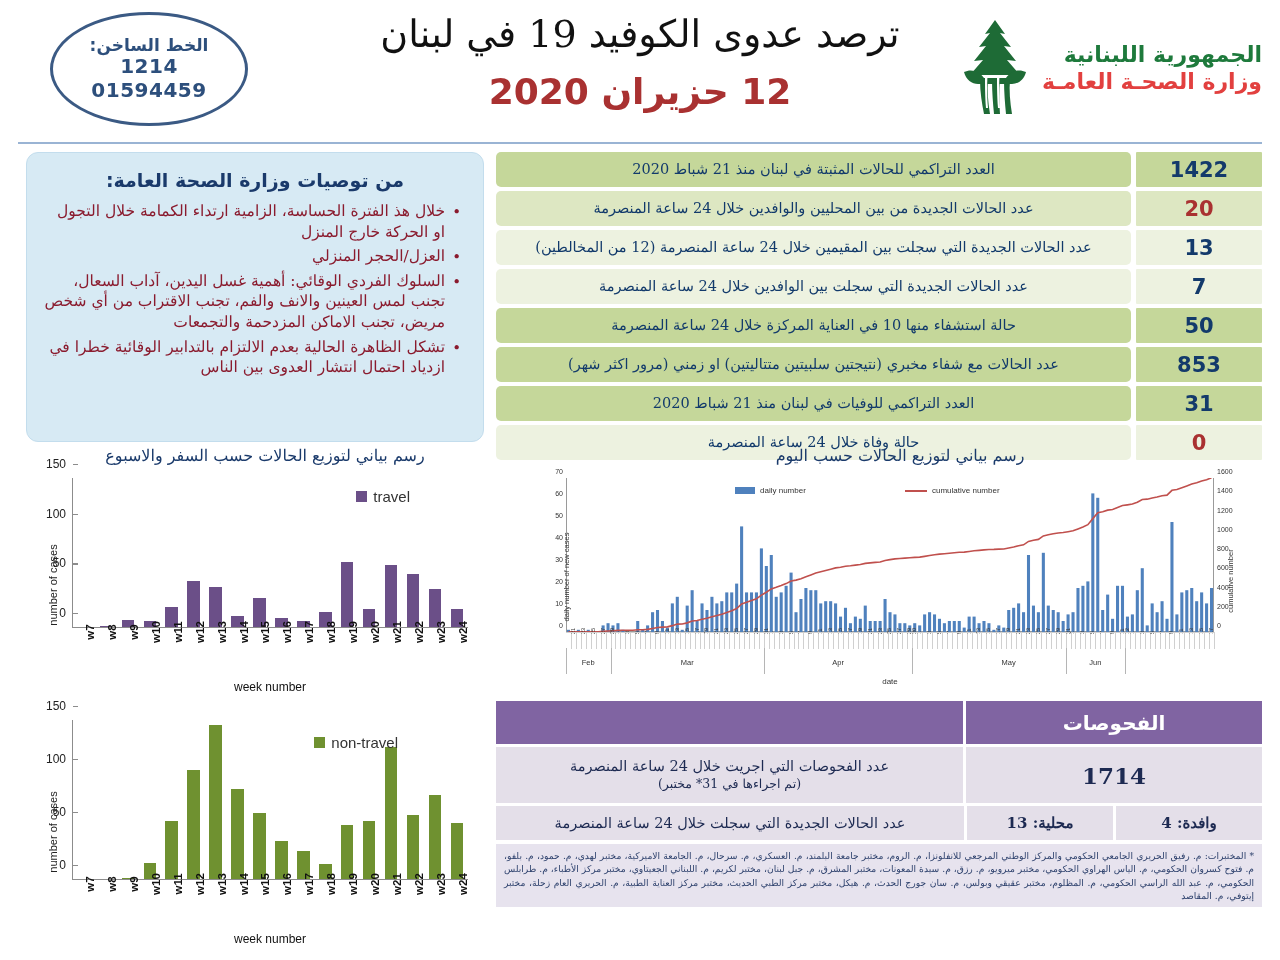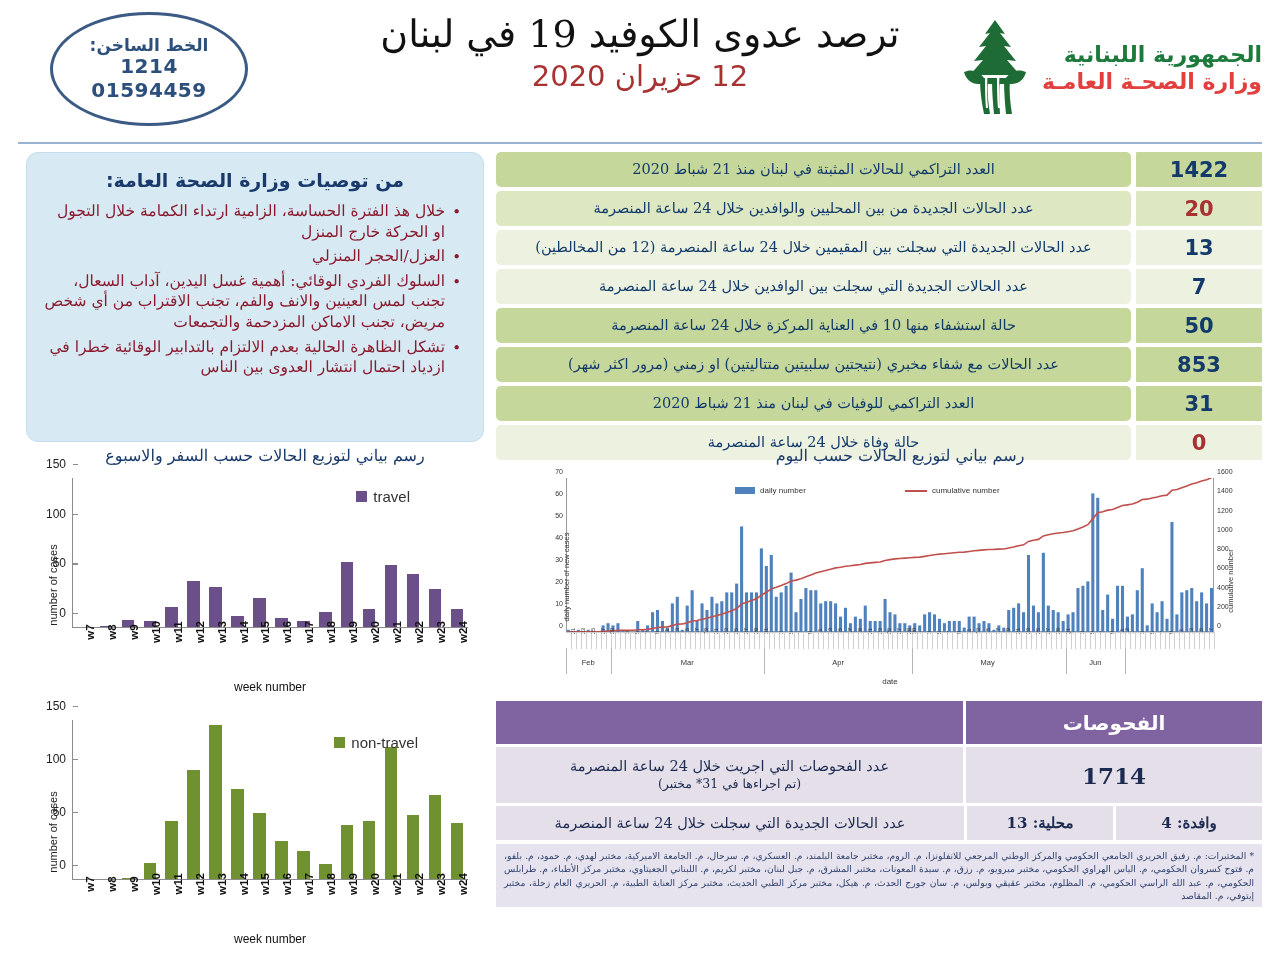--- a/index.html
+++ b/index.html
@@ -19,21 +19,21 @@
     border:3px solid #3b5a84;border-radius:50%;
     display:flex;flex-direction:column;align-items:center;justify-content:center;
     color:#2d4f7c;line-height:1.18;
   }
   .hotline-label{font-size:17px;font-weight:700;}
   .hotline-num{font-size:20px;font-weight:700;letter-spacing:.5px;}
 
   .title-wrap{position:absolute;left:330px;top:10px;width:620px;text-align:center;}
   .main-title{font-size:38px;color:#111;font-weight:500;line-height:1.3;
     font-family:"DejaVu Serif","Liberation Serif",serif;}
-  .sub-date{font-size:29px;color:#a93131;font-weight:normal;margin-top:0;}
+  .sub-date{font-size:36px;color:#a93131;font-weight:bold;margin-top:12px;}
 
   .moph-logo{position:absolute;right:18px;top:18px;display:flex;align-items:center;gap:10px;}
   .moph-text{text-align:right;line-height:1.25;}
   .moph-l1{font-size:22px;font-weight:bold;color:#1e7a3c;letter-spacing:1px;}
   .moph-l2{font-size:22px;font-weight:bold;color:#e2403f;letter-spacing:1px;}
   .cedar{width:74px;height:100px;}
 
   .hrule{position:absolute;left:18px;top:142px;width:1244px;height:2px;background:#9ab4d4;}
 
   
@@ -408,21 +408,21 @@
               <div class="bc-bar" style="height: 52.6667%; background: rgb(111, 145, 48);"></div>
               <div class="bc-xlab">w23</div>
             </div>
             <div class="bc-col">
               <div class="bc-bar" style="height: 35.3333%; background: rgb(111, 145, 48);"></div>
               <div class="bc-xlab">w24</div>
             </div>
           </div>
         </div>
         <div class="bc-xtitle">week number</div>
-        <div class="bc-legend" style="right: 62px; top: 22px;">
+        <div class="bc-legend" style="right: 82px; top: 22px;">
           <span class="swatch" style="background: rgb(111, 145, 48);"></span>
           <span>non-travel</span>
         </div>
       </div>
     </div>
 
   <div id="chart-daily" dir="ltr">
       <div class="dc-plot">
         <div class="dc-axisline" style="top: 0px; height: 100%; width: 1px; left: 0px;"></div>
         <div class="dc-axisline" style="top: 0px; height: 100%; width: 1px; right: 0px;"></div>
@@ -783,21 +783,21 @@
         <div style="position: absolute; left: 638.11px; width: 4.95px; top: 0px; height: 16px; border-right: 1px solid rgb(208, 208, 208); border-top: 1px solid rgb(208, 208, 208);"></div>
         <div class="dc-daylab" style="left: 641.97px; top: 2px;">17</div>
         <div style="position: absolute; left: 643.05px; width: 4.95px; top: 0px; height: 16px; border-right: 1px solid rgb(208, 208, 208); border-top: 1px solid rgb(208, 208, 208);"></div>
         <div style="position: absolute; left: 0px; top: 16px; height: 26px; width: 1px; background: rgb(181, 181, 181);"></div>
         <div class="dc-monthlab" style="left: 0px; width: 44.52px; top: 26px;">Feb</div>
         <div style="position: absolute; left: 44.52px; top: 16px; height: 26px; width: 1px; background: rgb(181, 181, 181);"></div>
         <div class="dc-monthlab" style="left: 44.52px; width: 153.34px; top: 26px;">Mar</div>
         <div style="position: absolute; left: 197.86px; top: 16px; height: 26px; width: 1px; background: rgb(181, 181, 181);"></div>
         <div class="dc-monthlab" style="left: 197.86px; width: 148.4px; top: 26px;">Apr</div>
         <div style="position: absolute; left: 346.26px; top: 16px; height: 26px; width: 1px; background: rgb(181, 181, 181);"></div>
-        <div class="dc-monthlab" style="left: 345px; width: 153.34px; top: 26px;">May</div>
+        <div class="dc-monthlab" style="left: 366px; width: 153.34px; top: 26px;">May</div>
         <div style="position: absolute; left: 499.6px; top: 16px; height: 26px; width: 1px; background: rgb(181, 181, 181);"></div>
         <div class="dc-monthlab" style="left: 499.6px; width: 59.36px; top: 26px;">Jun</div>
         <div style="position: absolute; left: 558.96px; top: 16px; height: 26px; width: 1px; background: rgb(181, 181, 181);"></div>
       </div>
       <div class="dc-legend" style="left: 215px; top: 20px;">
         <span class="sw-bar"></span>
         <span>daily number</span>
       </div>
       <div class="dc-legend" style="left: 385px; top: 20px;">
         <span class="sw-line"></span>

